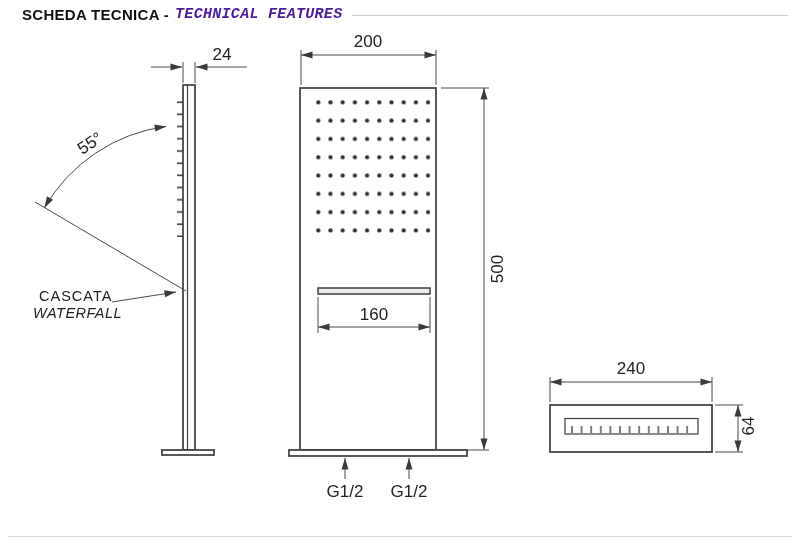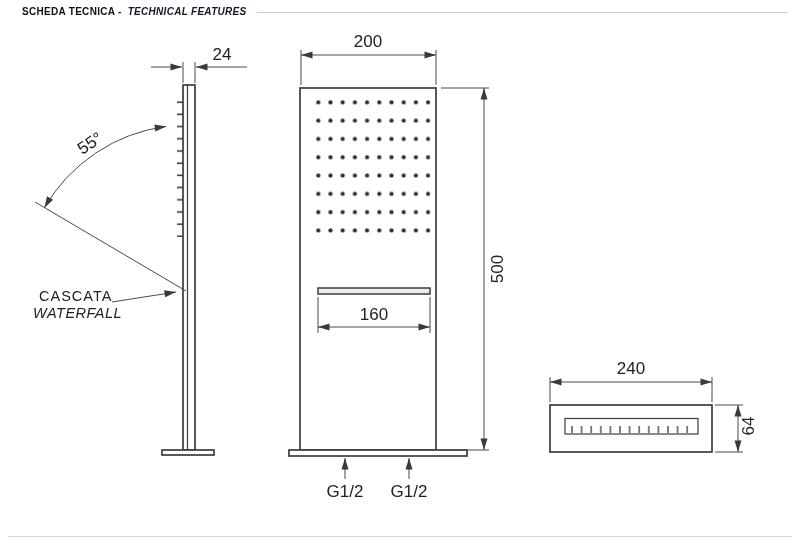--- a/index.html
+++ b/index.html
@@ -6,25 +6,25 @@
   .sheet {
     position:relative;
     width:800px; height:549px;
     background:#ffffff;
     font-family:"Liberation Sans", sans-serif;
     overflow:hidden;
   }
   .header {
     position:absolute; top:6px; left:22px; right:12px;
     display:flex; align-items:center; gap:10px;
-    font-size:10px; font-weight:bold; letter-spacing:.3px;
+    font-size:15px; font-weight:bold; letter-spacing:.3px;
     white-space:nowrap;
   }
   .header .title { color:#111111; }
-  .header .subtitle { color:#0f172a; font-style:italic; margin-left:-4px; }
+  .header .subtitle { color:#4c1d95; font-style:italic; margin-left:-4px;font-family:Liberation Mono, monospace; }
   .header .rule { flex:1; height:1px; background:#cccccc; margin-top:2px; }
   .bottom-rule {
     position:absolute; left:8px; right:8px; bottom:12px;
     height:1px; background:#d8d8d8;
   }
   svg { position:absolute; top:0; left:0; }
   svg text {
     font-family:"Liberation Sans", sans-serif;
     fill:#222222;
   }

